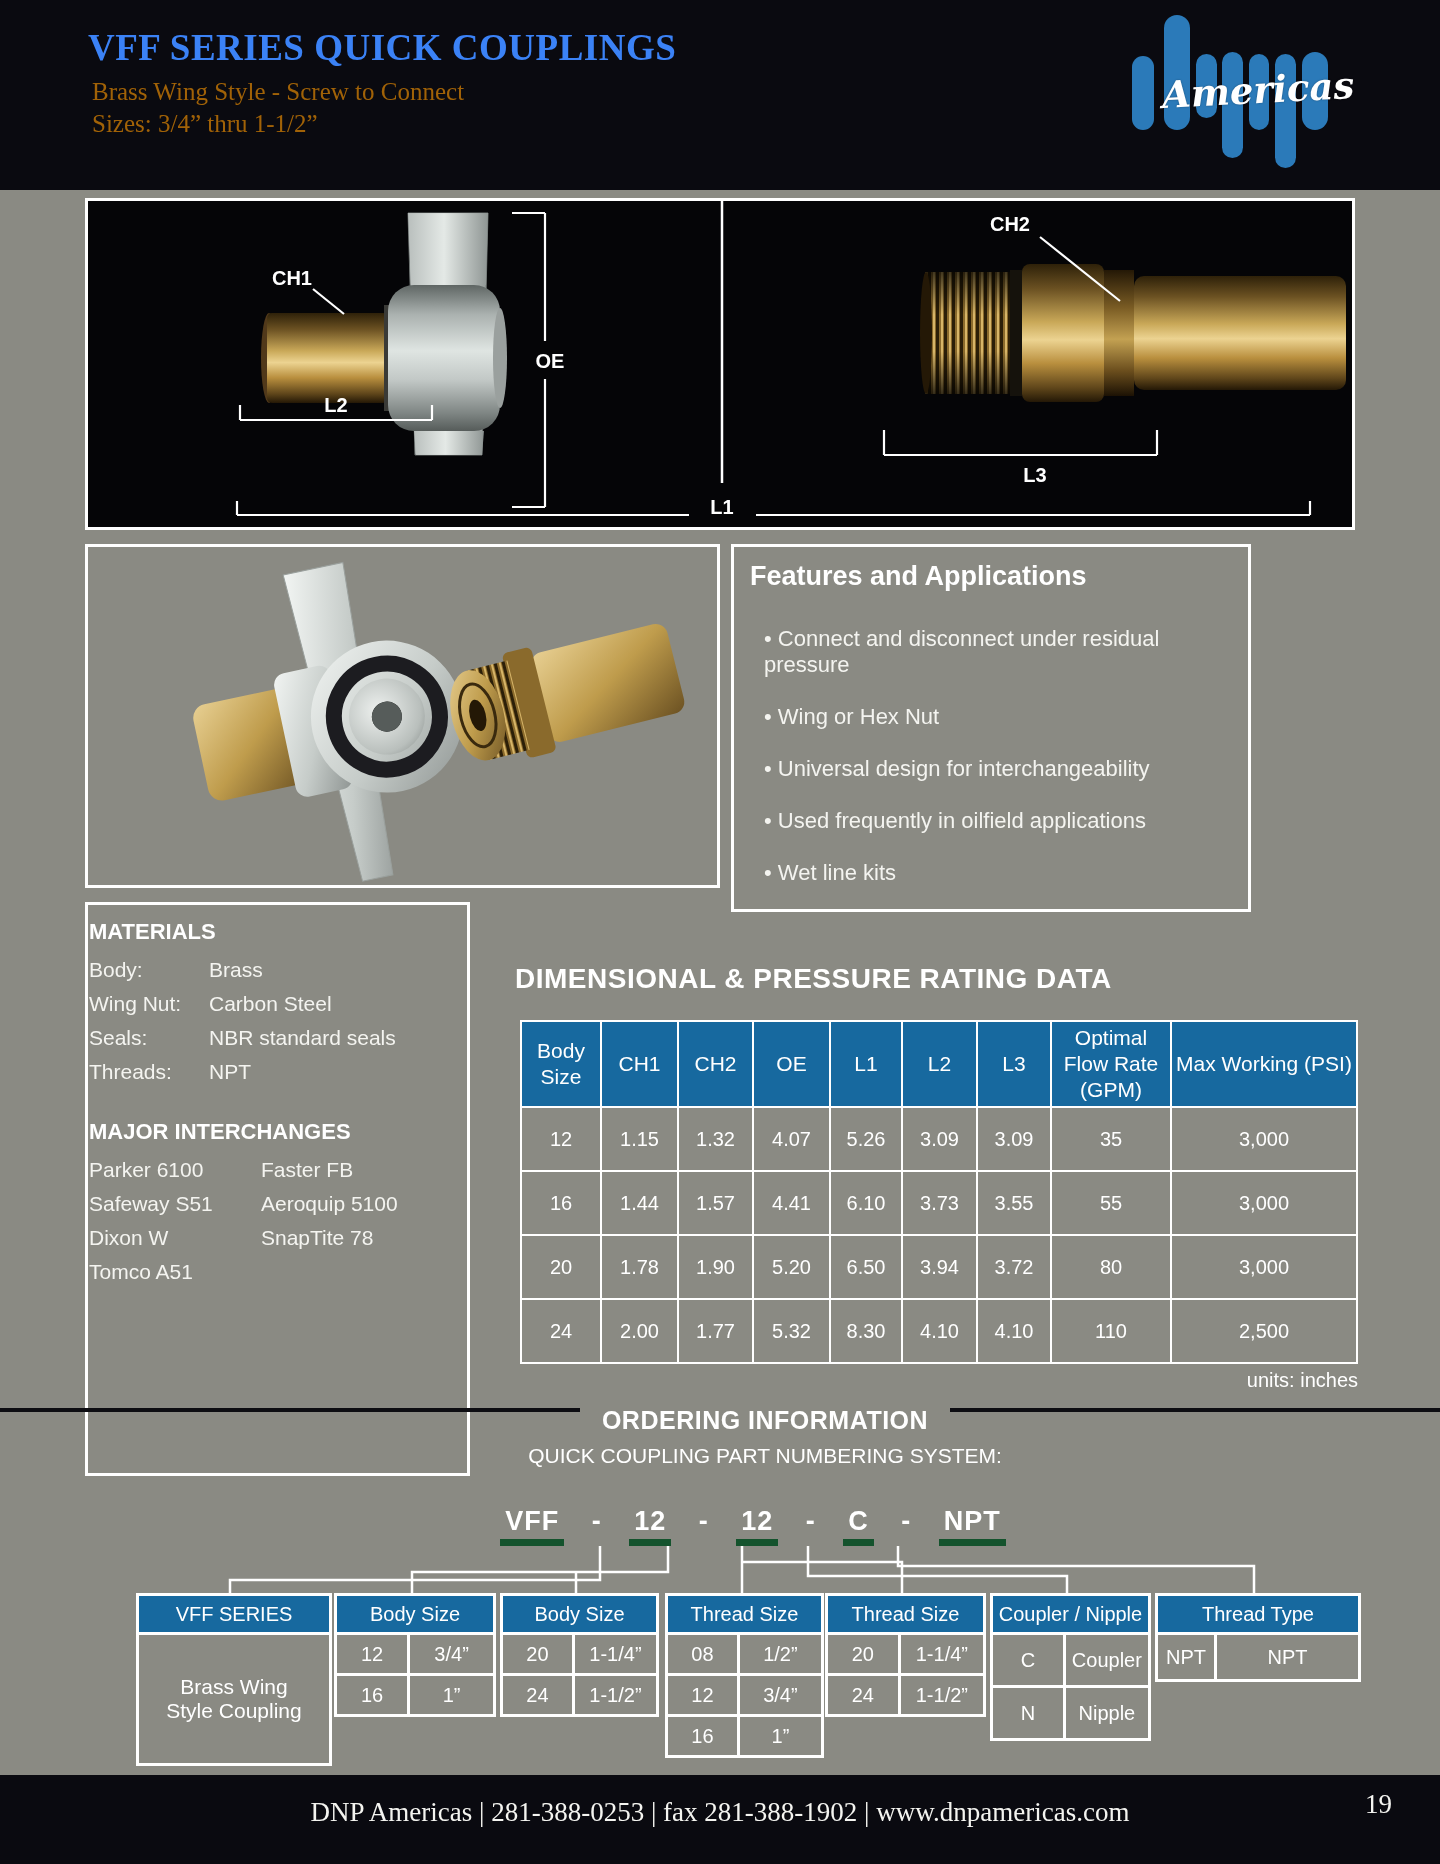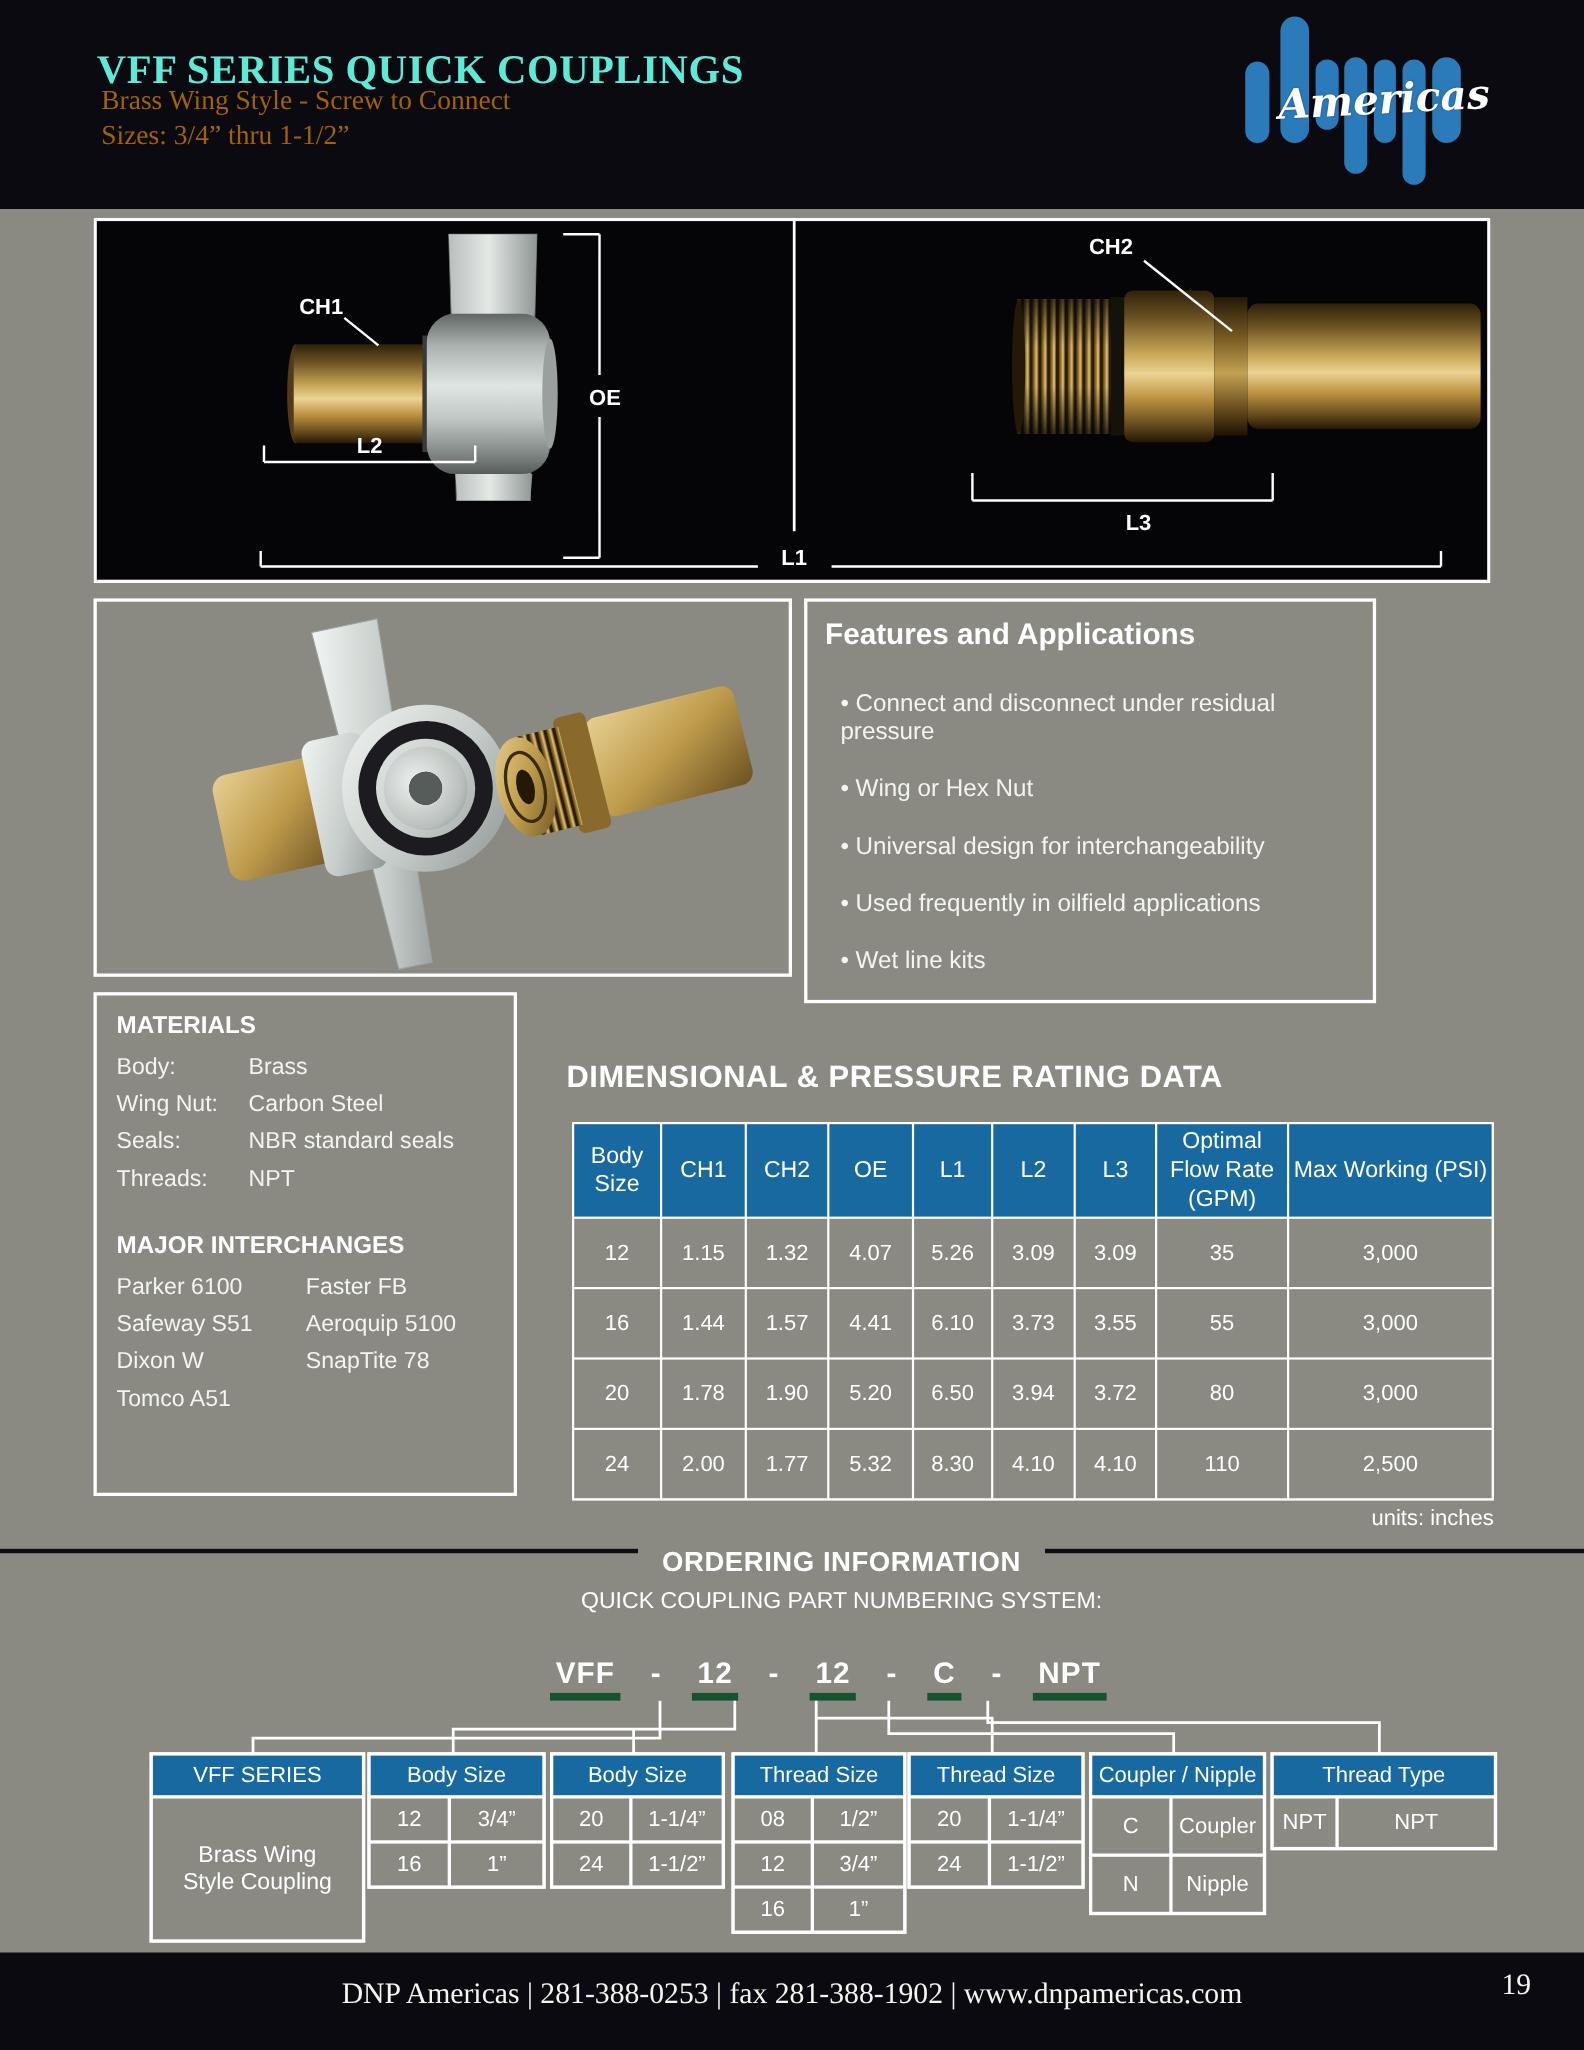--- a/index.html
+++ b/index.html
@@ -1,21 +1,21 @@
 <!DOCTYPE html>
 <html><head>
 <meta charset="utf-8">
 <style>
   html,body{margin:0;padding:0;}
   body{width:1440px;height:1864px;position:relative;background:#8a8a83;
        font-family:"Liberation Sans",sans-serif;overflow:hidden;}
   .abs{position:absolute;}
   
   .header{left:0;top:0;width:1440px;height:190px;background:#0a0a10;}
-  .h-title{left:88px;top:42px;color:#5eead4;font-family:"Liberation Serif",serif;
+  .h-title{left:88px;top:26px;color:#3b82f6;font-family:"Liberation Serif",serif;
            font-weight:bold;font-size:37px;letter-spacing:.5px;}
   .h-sub{color:#a16207;font-family:"Liberation Serif",serif;font-size:25px;}
   .h-sub1{left:92px;top:78px;}
   .h-sub2{left:92px;top:110px;}
   .logo{left:1128px;top:10px;width:216px;height:152px;}
   .lbar{position:absolute;background:#2b7ab9;border-radius:14px;}
   .logo-americas{position:absolute;left:34px;top:58px;color:#fff;
       font-family:"DejaVu Serif",serif;font-style:italic;font-weight:bold;
       font-size:37px;transform:rotate(-3deg);text-shadow:0 0 2px rgba(0,0,0,.35);}
   
@@ -24,22 +24,22 @@
   
   .render-box{left:85px;top:544px;width:635px;height:344px;border:3px solid #fff;
       box-sizing:border-box;}
   .features{left:731px;top:544px;width:520px;height:368px;border:3px solid #fff;
       box-sizing:border-box;color:#fff;padding:14px 20px 0 16px;}
   .features h2{margin:0;font-size:27px;font-weight:bold;}
   .feat-list{margin:34px 0 0 14px;padding:0;list-style:none;}
   .feat-item{font-size:22px;margin-bottom:26px;color:#f4f4f0;}
   .feat-item::before{content:"• ";}
   
-  .materials{left:85px;top:902px;width:385px;height:458px;border:3px solid #fff;
-      box-sizing:border-box;color:#fff;padding:14px 0 0 18px;}
+  .materials{left:85px;top:902px;width:385px;height:574px;border:3px solid #fff;
+      box-sizing:border-box;color:#fff;padding:14px 0 0 1px;}
   .m-title{font-size:22px;font-weight:bold;margin-bottom:8px;}
   .m-row{display:flex;line-height:34px;font-size:21px;color:#f4f4f0;}
   .m-label{width:120px;flex:none;}
   .mi-title{font-size:22px;font-weight:bold;margin:30px 0 8px 0;}
   .mi-grid{display:grid;grid-template-columns:172px auto;line-height:34px;
       font-size:21px;color:#f4f4f0;}
   
   .tbl-title{left:515px;top:963px;color:#fff;font-size:28px;font-weight:bold;
       letter-spacing:.5px;}
   .dtable{left:520px;top:1020px;width:838px;background:#fff;border:2px solid #fff;

